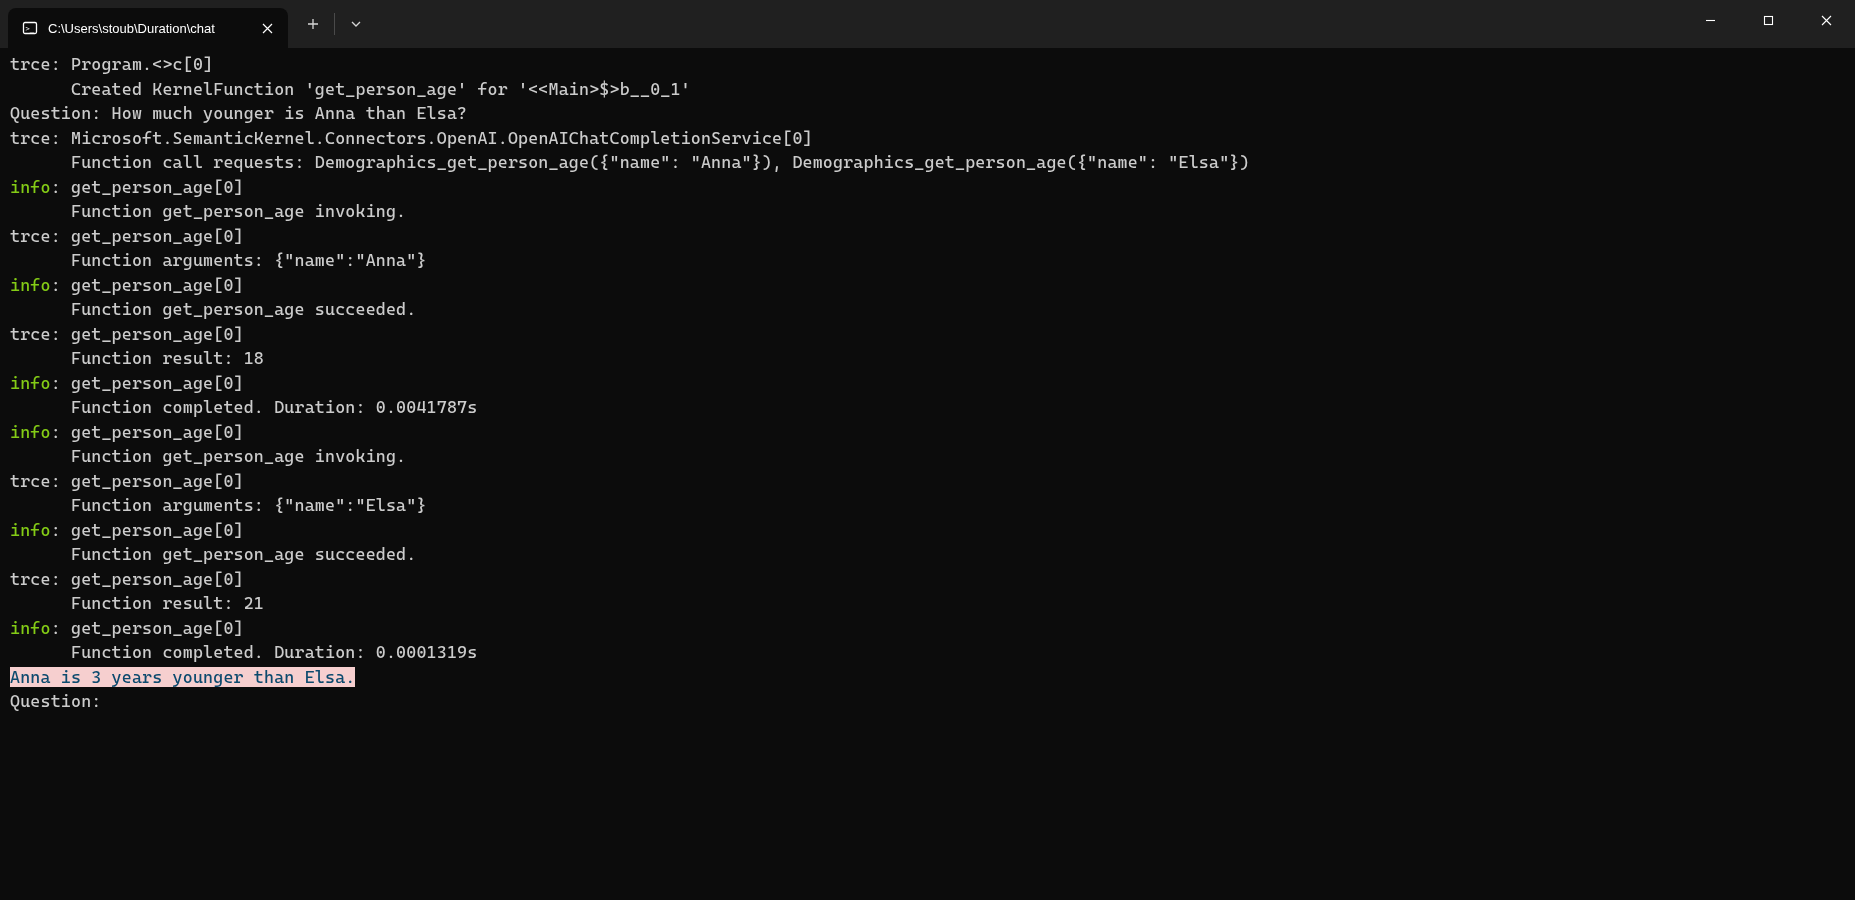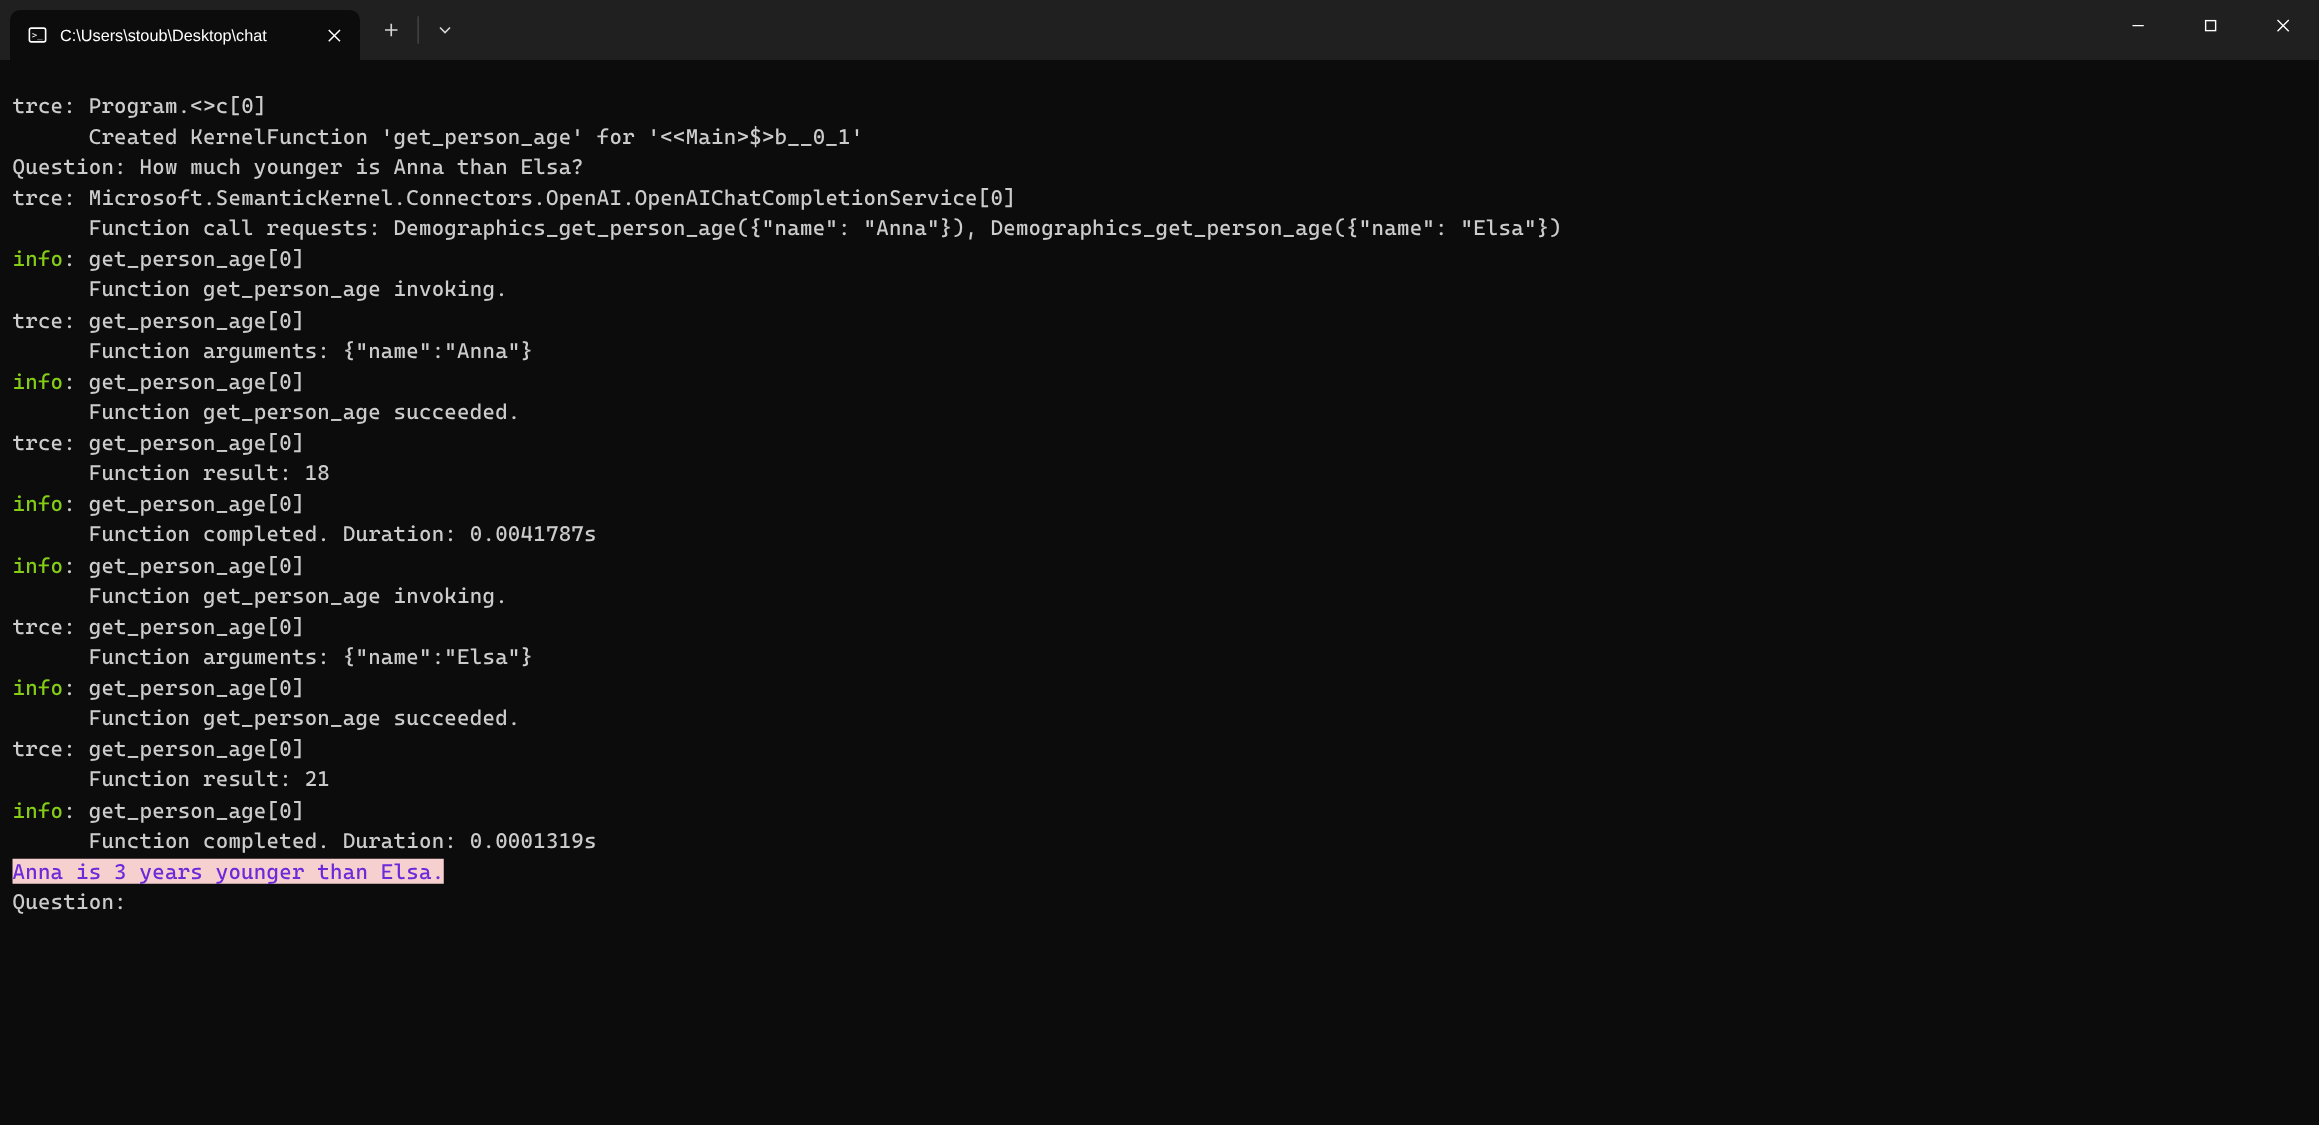--- a/index.html
+++ b/index.html
@@ -91,48 +91,48 @@
     height: 40px;
     display: flex;
     align-items: center;
     justify-content: center;
     color: #ffffff;
     cursor: pointer;
   }
   .terminal {
     flex: 1;
     background: #0c0c0c;
-    padding: 24px 10px;
+    padding: 4px 10px;
     font-size: 17px;
     line-height: 24.5px;
     color: #cccccc;
     white-space: pre;
     overflow: hidden;
     letter-spacing: 0.2px;
   }
   .line { display: block; }
   .info { color: #84cc16; }
   .trce { color: #cccccc; }
   .highlight {
     background: #f6cfcf;
-    color: #6d28d9;
+    color: #0c4a6e;
   }
 </style>
 </head>
 <body>
 
 <div class="titlebar">
   <div class="tab">
     <span class="tab-icon">
       <svg width="16" height="16" viewBox="0 0 16 16">
         <rect x="1.5" y="2.5" width="13" height="11" rx="1.5" fill="none" stroke="#ffffff" stroke-width="1.3"></rect>
         <text x="3.5" y="10.5" font-size="7" fill="#ffffff" font-family="monospace">&gt;_</text>
       </svg>
     </span>
-    <span class="tab-title">C:\Users\stoub\Desktop\chat</span>
+    <span class="tab-title">C:\Users\stoub\Duration\chat</span>
     <span class="tab-close">
       <svg width="11" height="11" viewBox="0 0 11 11">
           <path d="M1 1 L10 10 M10 1 L1 10" stroke="#ffffff" stroke-width="1.2"></path>
         </svg>
     </span>
   </div>
   <div class="tab-actions">
     <div class="tab-btn">
       <svg width="12" height="12" viewBox="0 0 12 12">
           <path d="M6 1 V11 M1 6 H11" stroke="#d6d6d6" stroke-width="1.3"></path>

